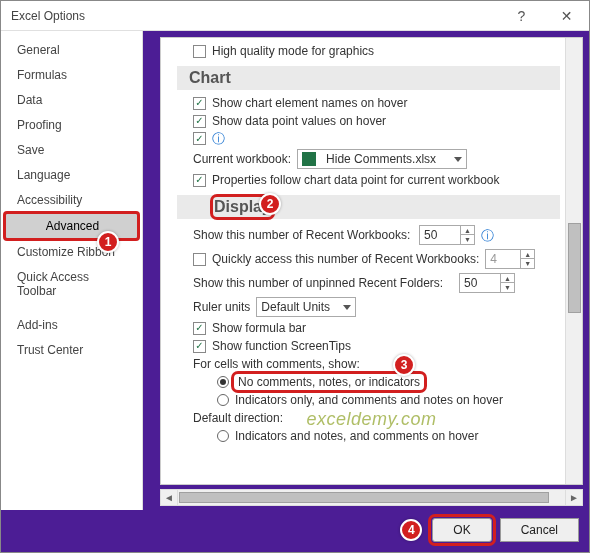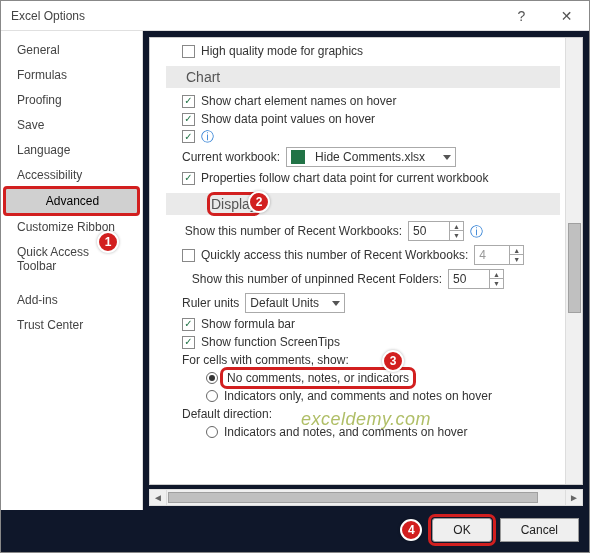--- a/index.html
+++ b/index.html
@@ -10,21 +10,21 @@
     color: #333;
     background: #fff;
     width: 590px;
     height: 553px;
     overflow: hidden;
   }
   .dialog {
     width: 590px;
     height: 553px;
     border: 1px solid #888;
-    background: #0f172a;
+    background: #4c1d95;
     display: flex;
     flex-direction: column;
   }
   .titlebar {
     height: 30px;
     display: flex;
     align-items: center;
     padding: 0 0 0 10px;
     font-size: 12px;
     background: #fff;
@@ -32,20 +32,21 @@
   }
   .titlebar .title { flex: 1; color:#444; }
   .titlebar .tb-btn {
     width: 45px; height: 30px; display: flex; align-items: center; justify-content: center;
     color: #555; font-size: 14px;
   }
   .content {
     flex: 1;
     display: flex;
     overflow: hidden;
+    gap: 11px;
   }
   .sidebar {
     width: 142px;
     border-right: 1px solid #ddd;
     padding: 6px 0 6px 0;
     background: #fff;
     position: relative;
   }
   .sidebar-item {
     padding: 5px 10px 5px 12px;
@@ -98,25 +99,25 @@
   .hscrollbar .arrow {
     position:absolute; top:0; bottom:0; width:17px;
     display:flex; align-items:center; justify-content:center;
     color:#666; font-size:10px;
   }
   .hscrollbar .arrow.left { left:0; border-right:1px solid #ddd; }
   .hscrollbar .arrow.right { right:0; border-left:1px solid #ddd; }
 
   .section-header {
     background:#eaeaea;
-    padding: 3px 20px;
-    font-weight: normal;
+    padding: 3px 12px;
+    font-weight: bold;
     color: #555;
     margin: 8px 0 6px 0;
-    font-size: 14px;
+    font-size: 16px;
   }
   .row { display:flex; align-items:center; margin: 4px 0 4px 16px; gap:6px; font-size:12px; color:#333; }
   .row.indent2 { margin-left: 40px; }
   .chk {
     width:13px; height:13px; border:1px solid #888; display:inline-flex; align-items:center; justify-content:center;
     font-size:10px; color:#217346; background:#fff;
   }
   .chk.checked::after { content:"✓"; line-height:1; }
   .radio {
     width:12px; height:12px; border:1px solid #666; border-radius:50%; display:inline-flex; align-items:center; justify-content:center; background:#fff;
@@ -158,21 +159,21 @@
     color:#fff; font-weight:bold; font-size:12px;
     display:flex; align-items:center; justify-content:center;
     box-shadow: 0 0 3px rgba(0,0,0,.3);
     z-index: 20;
   }
   .watermark {
     position:absolute; left:50%; bottom:80px; transform:translateX(-50%);
     font-size:18px; color:#9cae41; font-style:italic; letter-spacing:0.5px;
     opacity: .8; pointer-events:none;
   }
-  .label-text { white-space: nowrap; text-align: right; }
+  .label-text { white-space: nowrap; }
   .clip { overflow: hidden; white-space: nowrap; }
 </style>
 </head>
 <body>
 
 <div class="dialog">
 
   <div class="titlebar">
     <span class="title">Excel Options</span>
     <div class="tb-btn">
@@ -181,20 +182,21 @@
     <div class="tb-btn close">
         <span>✕</span>
       </div>
   </div>
 
   <div class="content">
 
     <div class="sidebar">
       <div class="sidebar-item"><span>General</span></div>
       <div class="sidebar-item"><span>Formulas</span></div>
+      <div class="sidebar-item"><span>Data</span></div>
       <div class="sidebar-item"><span>Proofing</span></div>
       <div class="sidebar-item"><span>Save</span></div>
       <div class="sidebar-item"><span>Language</span></div>
       <div class="sidebar-item"><span>Accessibility</span></div>
       <div class="sidebar-item selected hl-red"><span>Advanced</span></div>
       <div class="sidebar-item"><span>Customize Ribbon</span></div>
       <div class="sidebar-item"><span>Quick Access Toolbar</span></div>
       <div class="sidebar-sep"></div>
       <div class="sidebar-item"><span>Add-ins</span></div>
       <div class="sidebar-item"><span>Trust Center</span></div>

